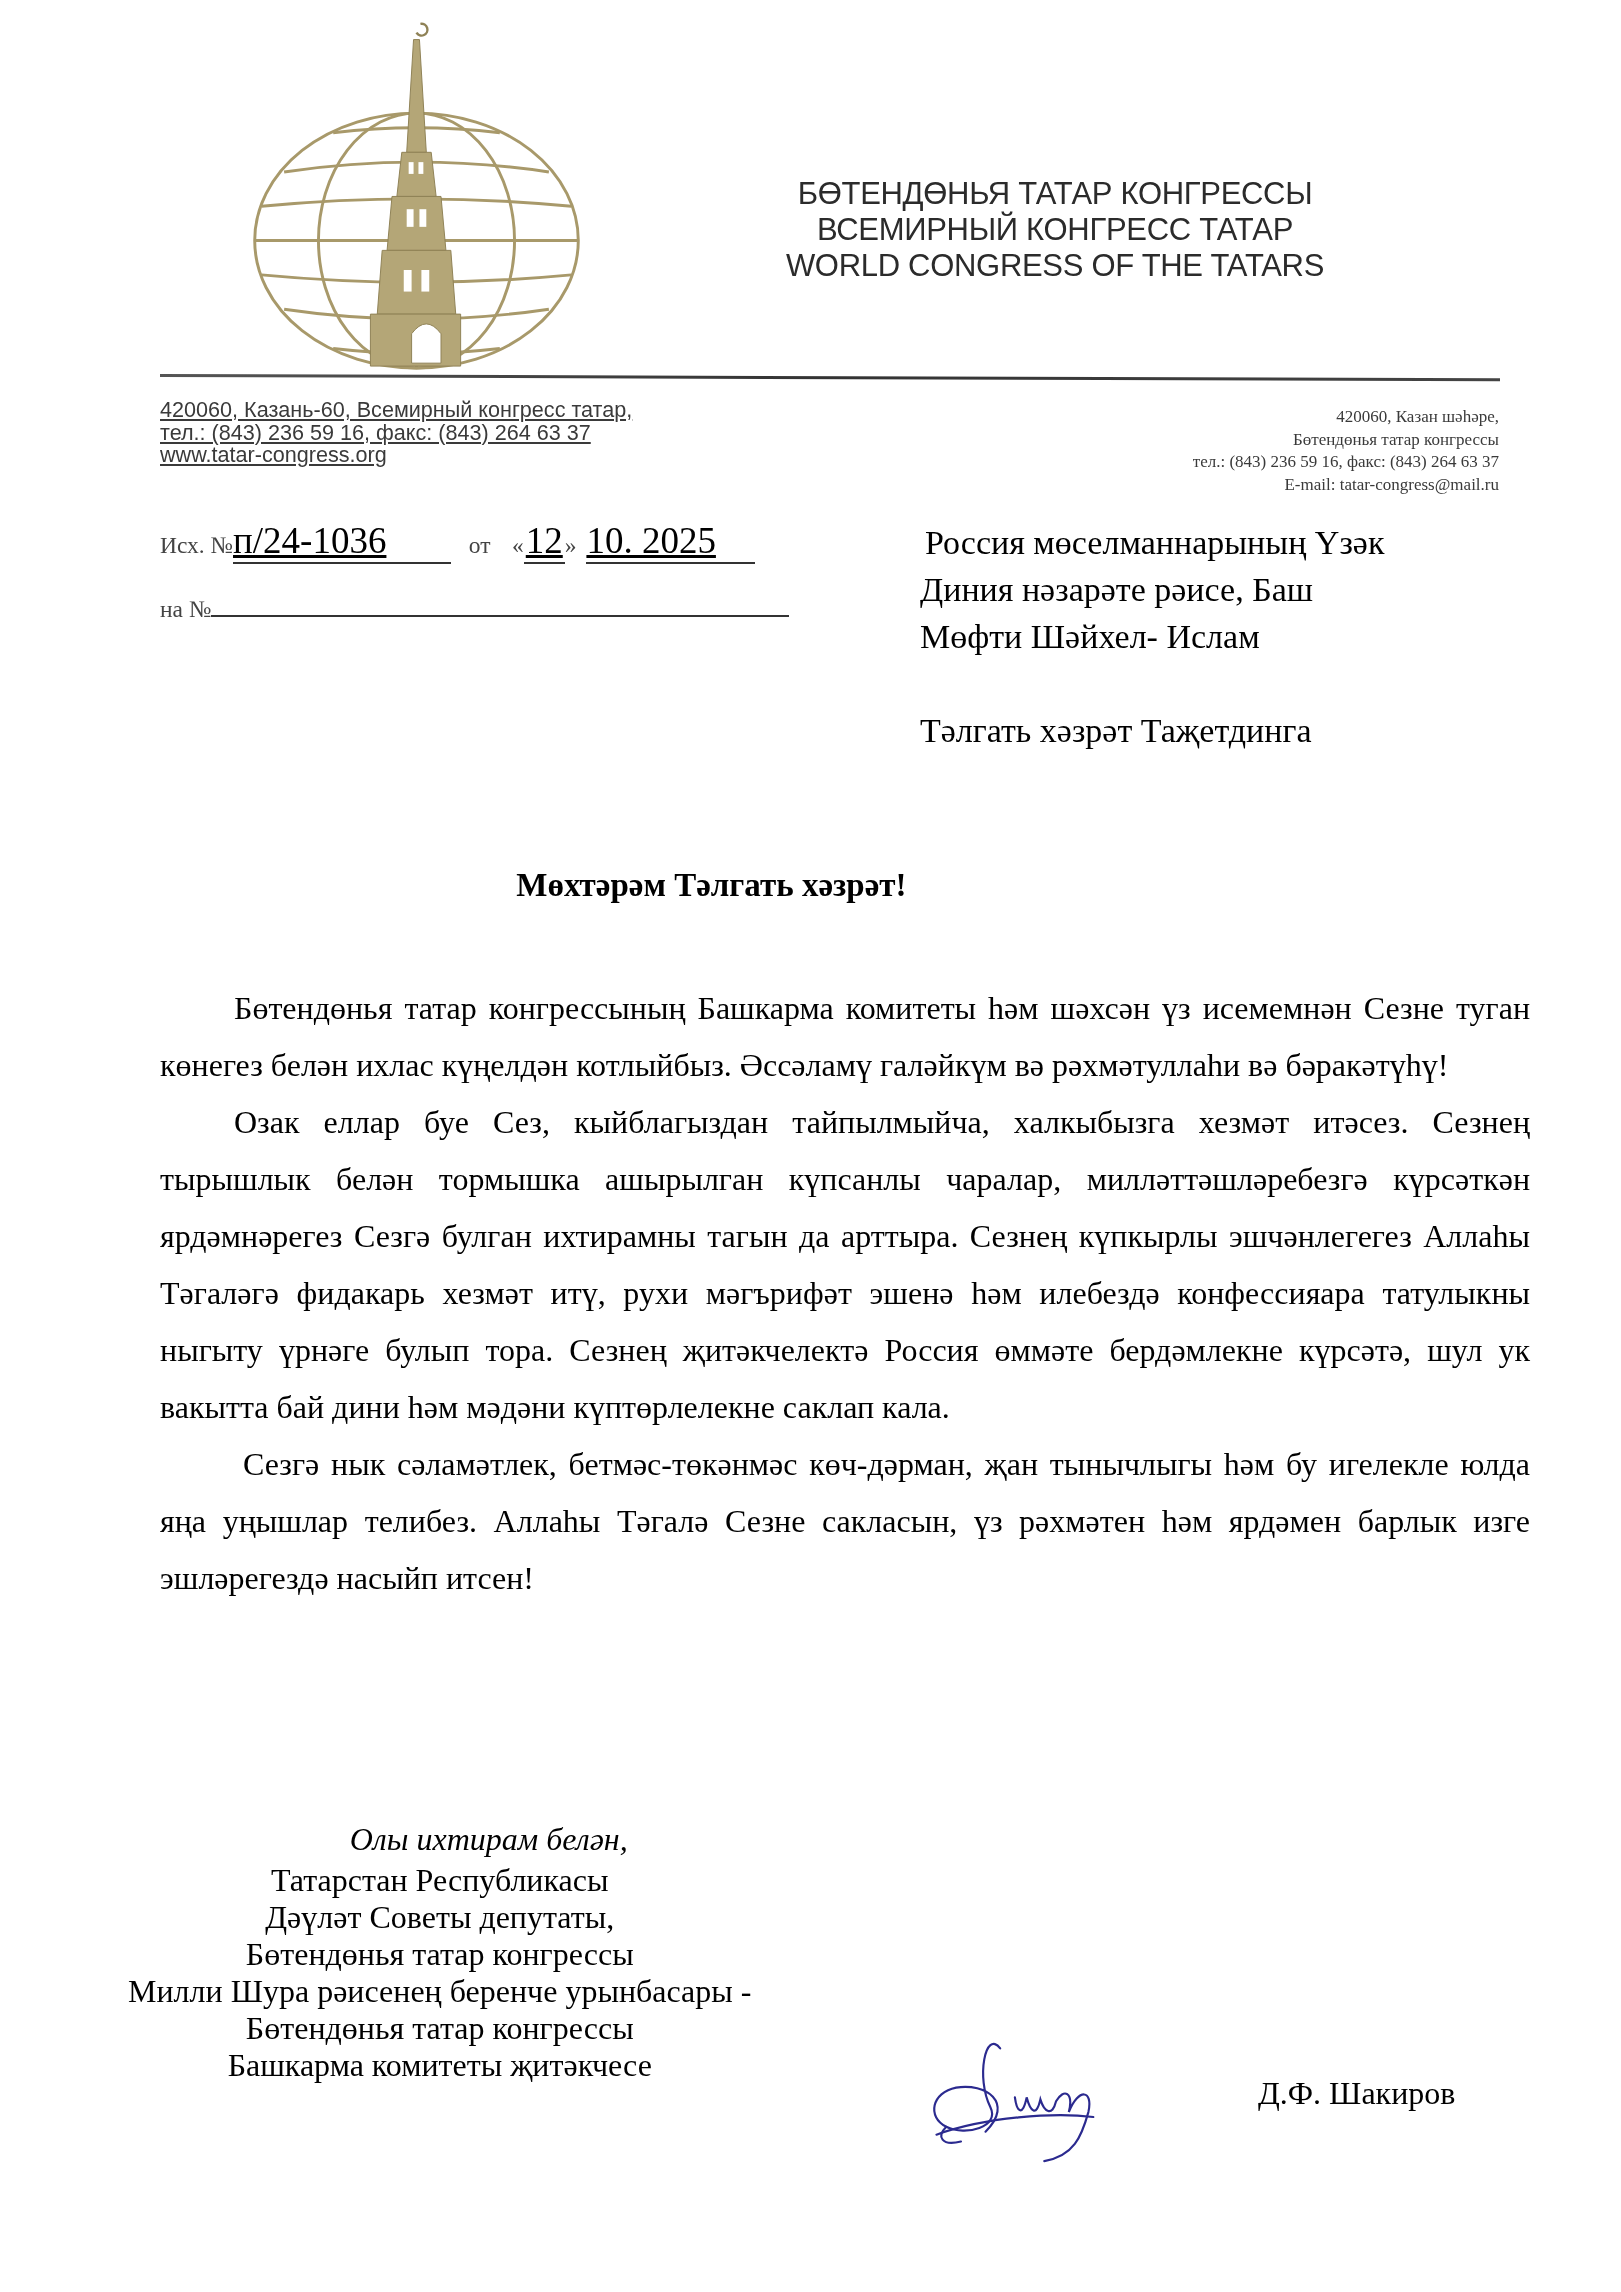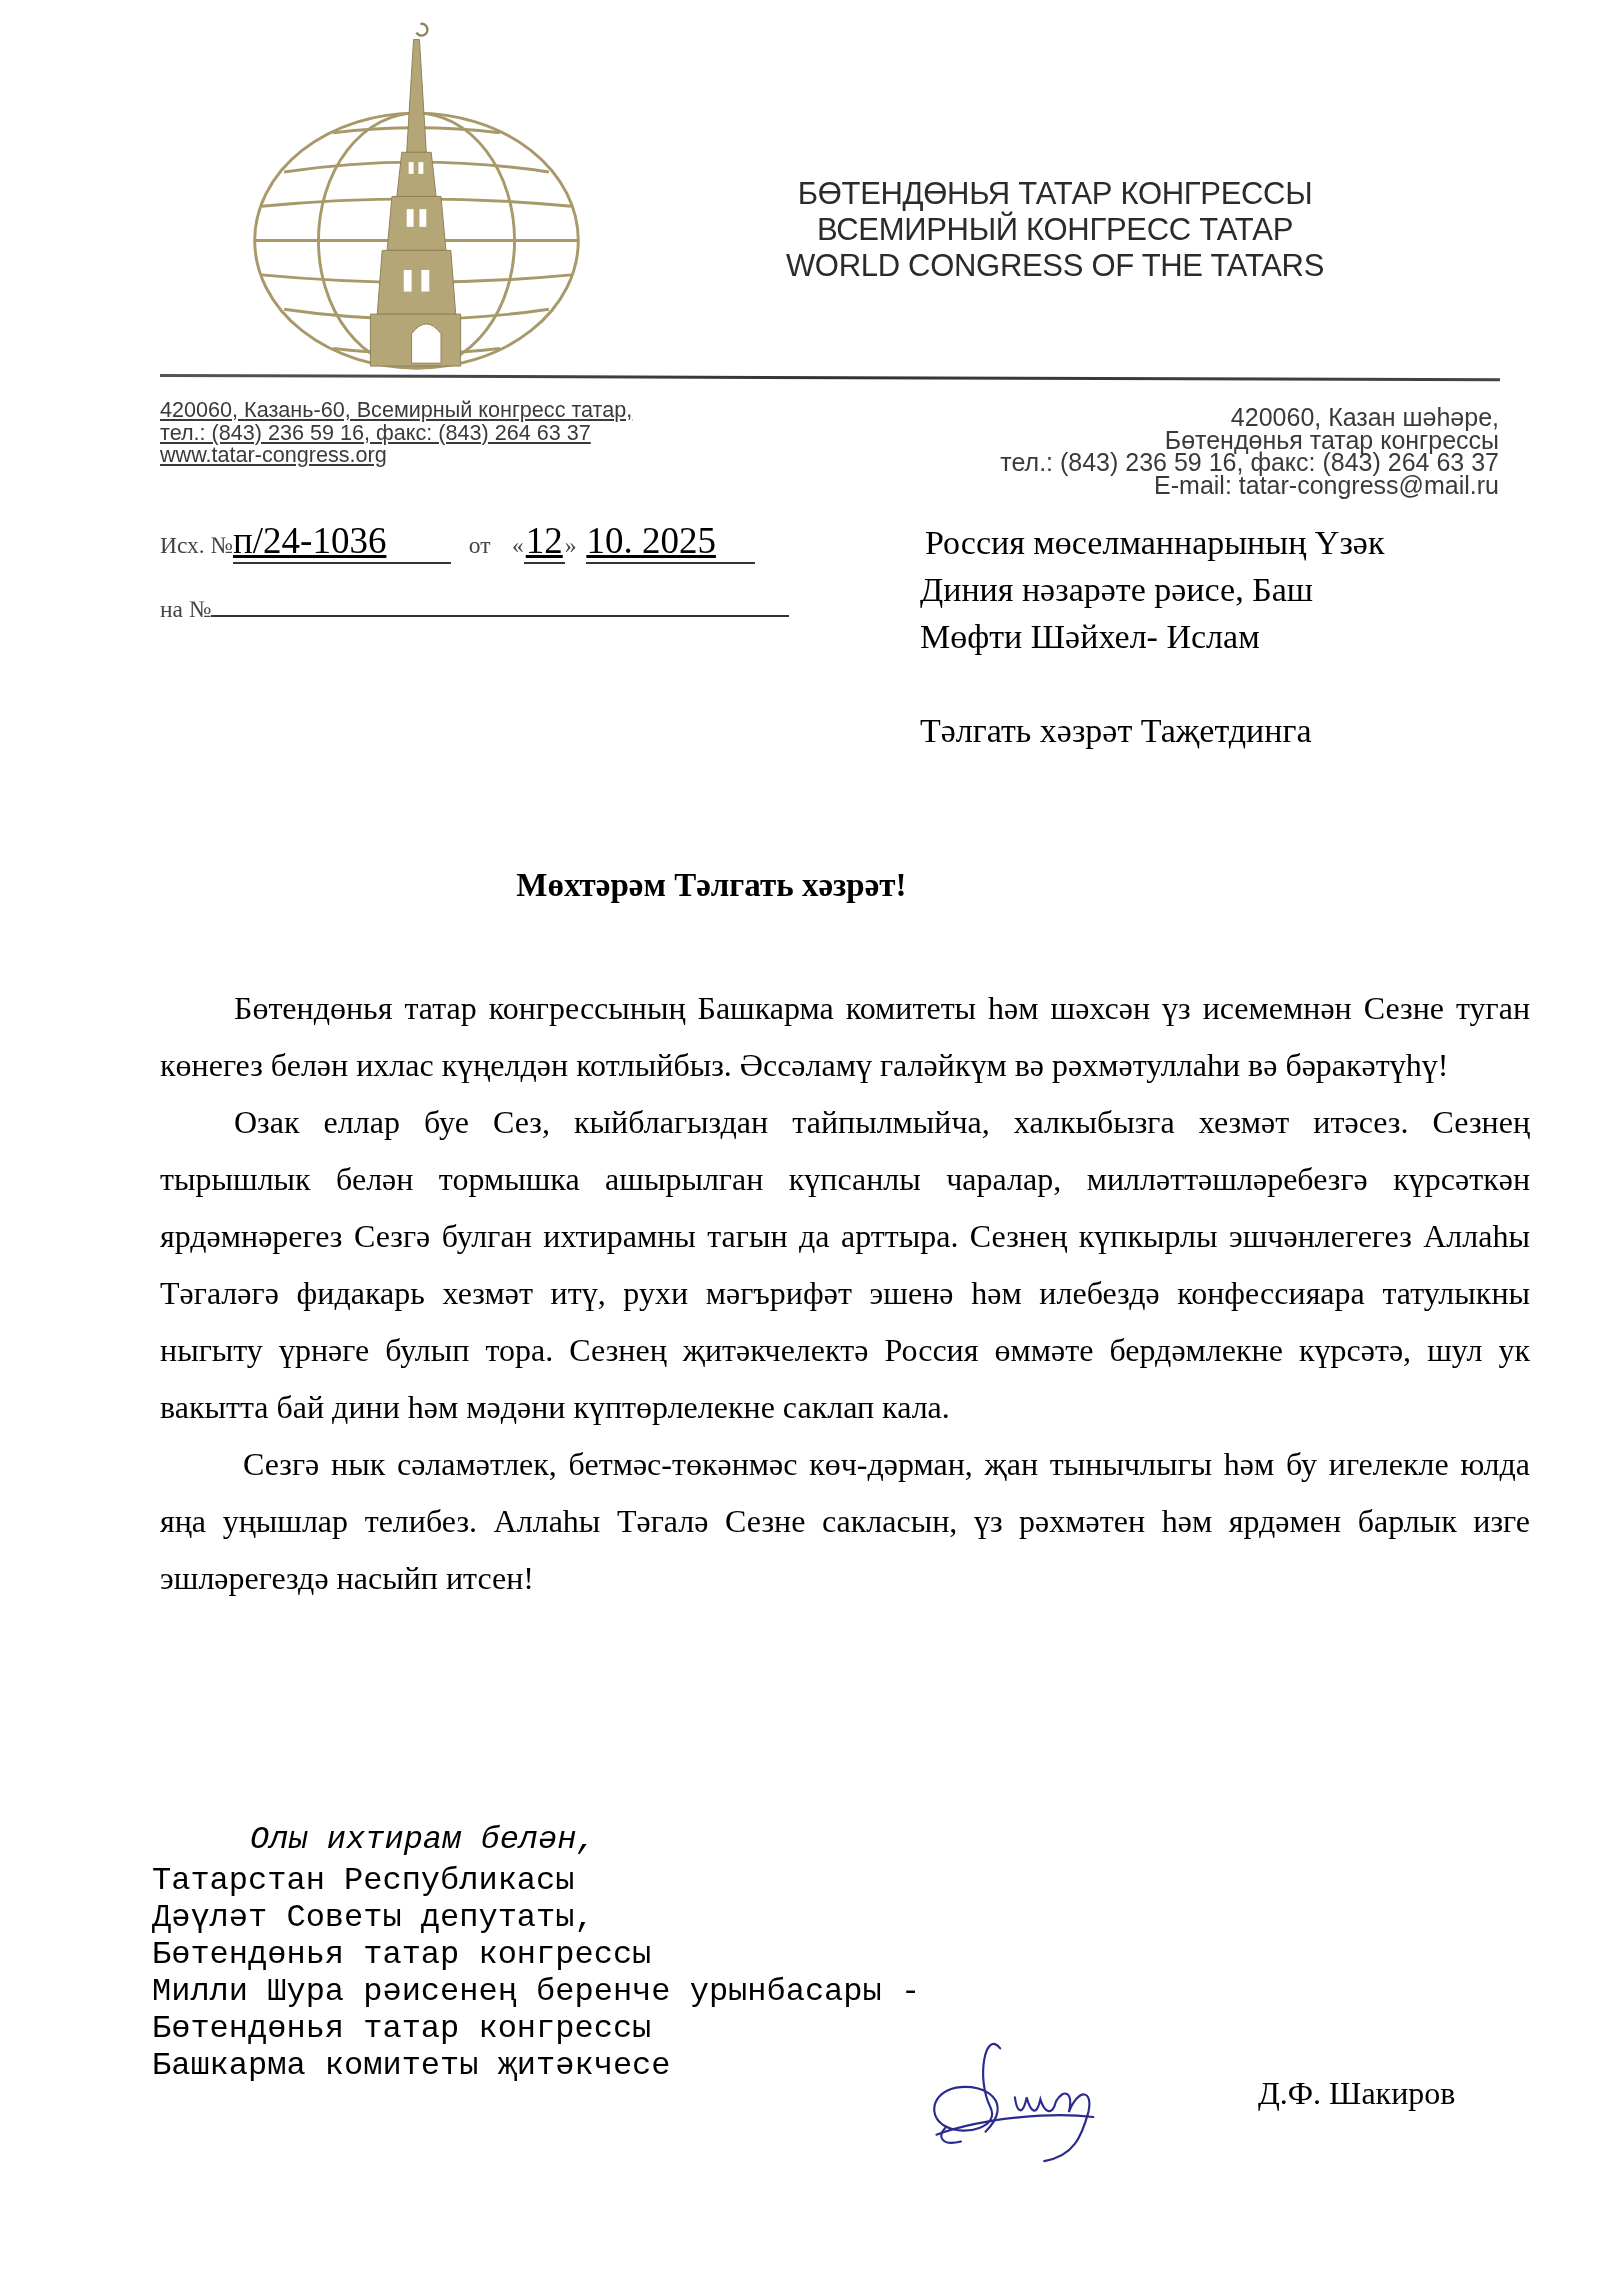--- a/index.html
+++ b/index.html
@@ -9,39 +9,39 @@
   
   #logo { left: 240px; top: 14.7px; width: 353px; height: 358px; }
 
   
   .org { left: 761px; top: 176px; width: 588px; font-family: "Liberation Sans", sans-serif; font-size: 31px; line-height: 36px; color: #2b2b2b; text-align: center; letter-spacing: -0.3px; }
   .org div { white-space: nowrap; }
 
   .rule { left: 160px; top: 374px; width: 1340px; height: 2.9px; background: linear-gradient(90deg,#555 0%, #333 50%, #444 100%); transform: rotate(0.18deg); transform-origin: left; }
 
   .addr-left { left: 160px; top: 399px; font-family: "Liberation Sans", sans-serif; font-size: 21.6px; line-height: 22.5px; color: #3a3a3a; text-decoration: underline; }
-  .addr-right { right: 122px; top: 406px; font-family: Liberation Sans, sans-serif; font-size: 25px; line-height: 22.5px; color: #3a3a3a; text-align: right; }
+  .addr-right { right: 122px; top: 406px; font-family: Liberation Serif, serif; font-size: 17px; line-height: 22.5px; color: #3a3a3a; text-align: right; }
 
   .ref { left: 160px; top: 519px; font-family: "Liberation Serif", serif; color: #222; }
   .ref .row { position: relative; height: 59px; }
   .ref .lbl { font-size: 23.5px; color: #444; }
   .ref .val { font-size: 37px; color: #000; text-decoration: underline; }
   .uline { display: inline-block; border-bottom: 2px solid #333; }
 
   .recipient { left: 920px; top: 519px; font-family: "Liberation Serif", serif; font-size: 34px; line-height: 47px; }
   .recipient div { white-space: nowrap; }
 
   .greeting { left: 8px; width: 1352px; top: 867px; text-align: center; font-family: "Liberation Serif", serif; font-weight: bold; font-size: 33px; }
   .greeting span { position: relative; left: 27.4px; }
 
   .body { left: 160px; width: 1370px; top: 980px; font-family: "Liberation Serif", serif; font-size: 32px; line-height: 57px; text-align: justify; }
   .body p { margin: 0; text-indent: 74px; }
   .body p.p3 { text-indent: 83px; }
 
-  .closing { left: 152px; top: 1821px; font-family: Liberation Mono, monospace; font-size: 32px; line-height: 37px; }
+  .closing { left: 128px; top: 1821px; font-family: Liberation Serif, serif; font-size: 32px; line-height: 37px; text-align: center; }
   .closing .italic { font-style: italic; padding-left: 98px; margin-bottom: 3.9px; }
   .sig-name { left: 1258px; top: 2075px; font-family: Liberation Serif, serif; font-size: 32px; }
   #signature { left: 907px; top: 2019px; width: 255px; height: 147px; }
 </style>
 </head>
 <body>
 
 <svg id="logo" class="abs" viewBox="0 0 360 365">
   <g fill="none" stroke="#a8996a" stroke-width="3">
     <ellipse cx="180" cy="230" rx="165" ry="130"></ellipse>

